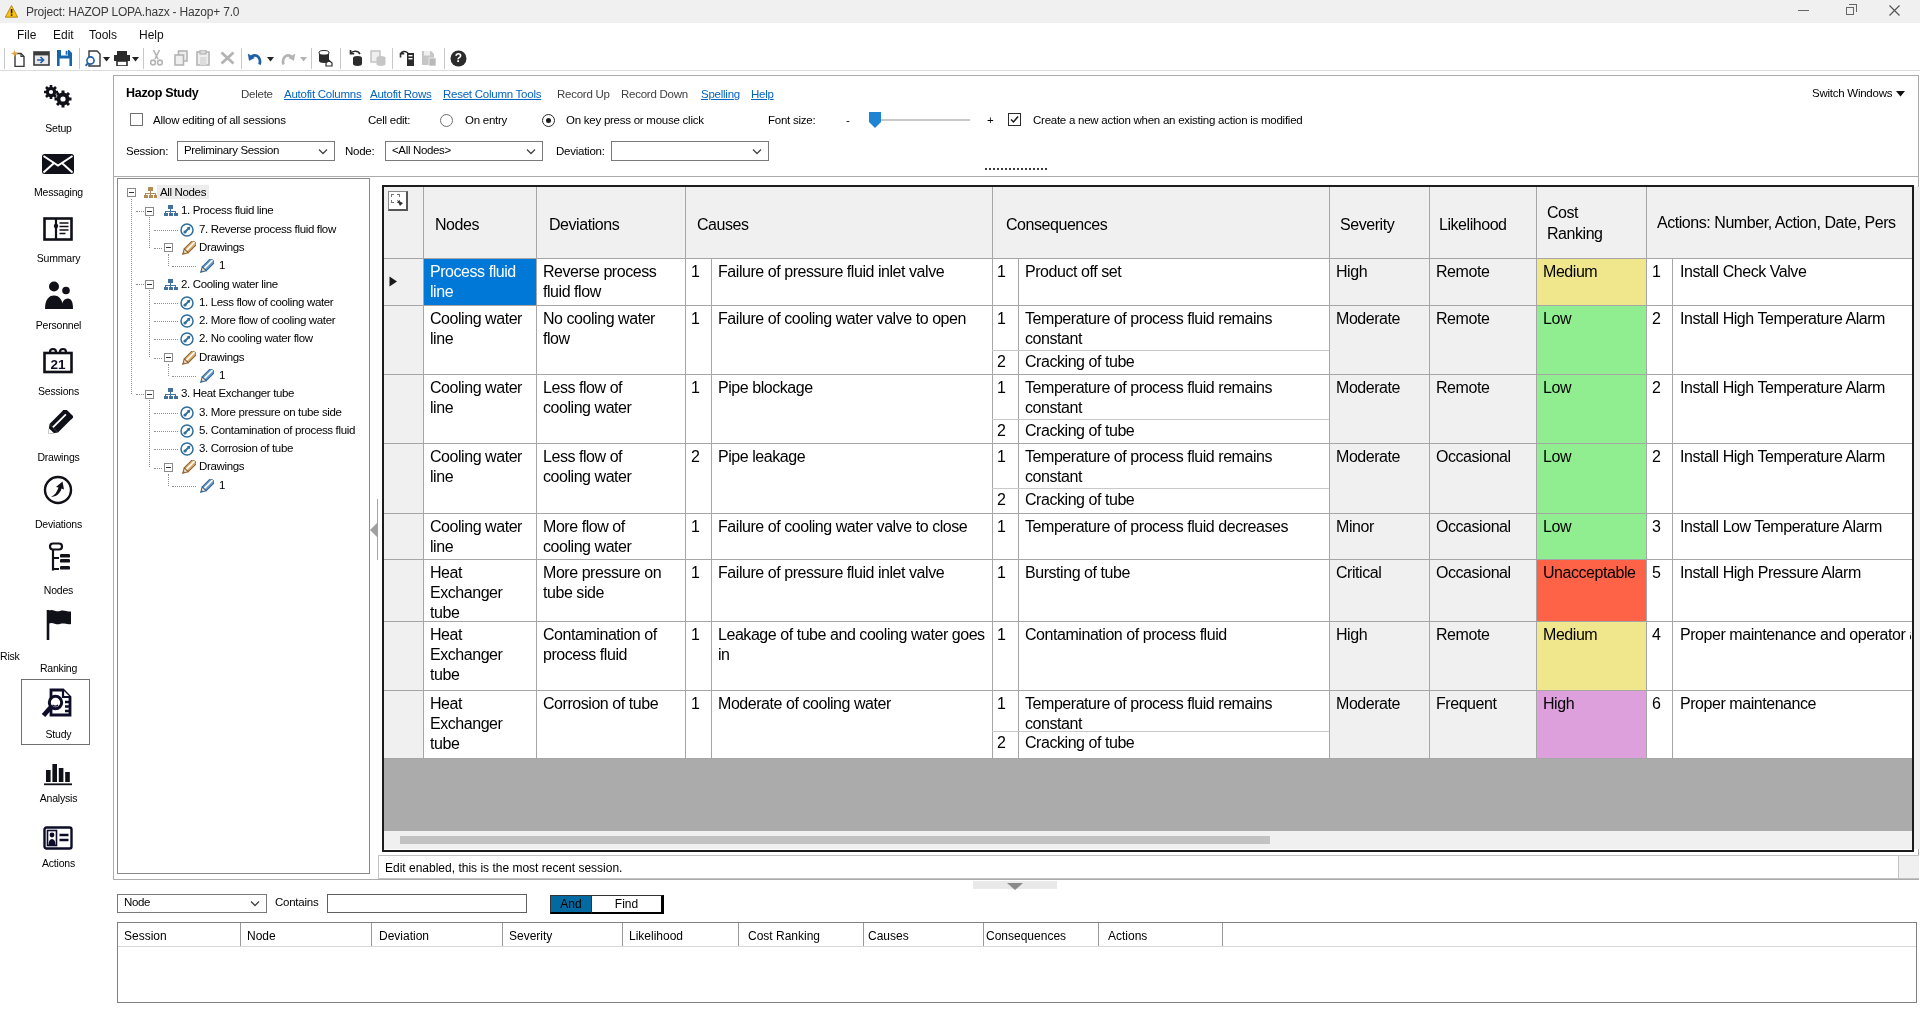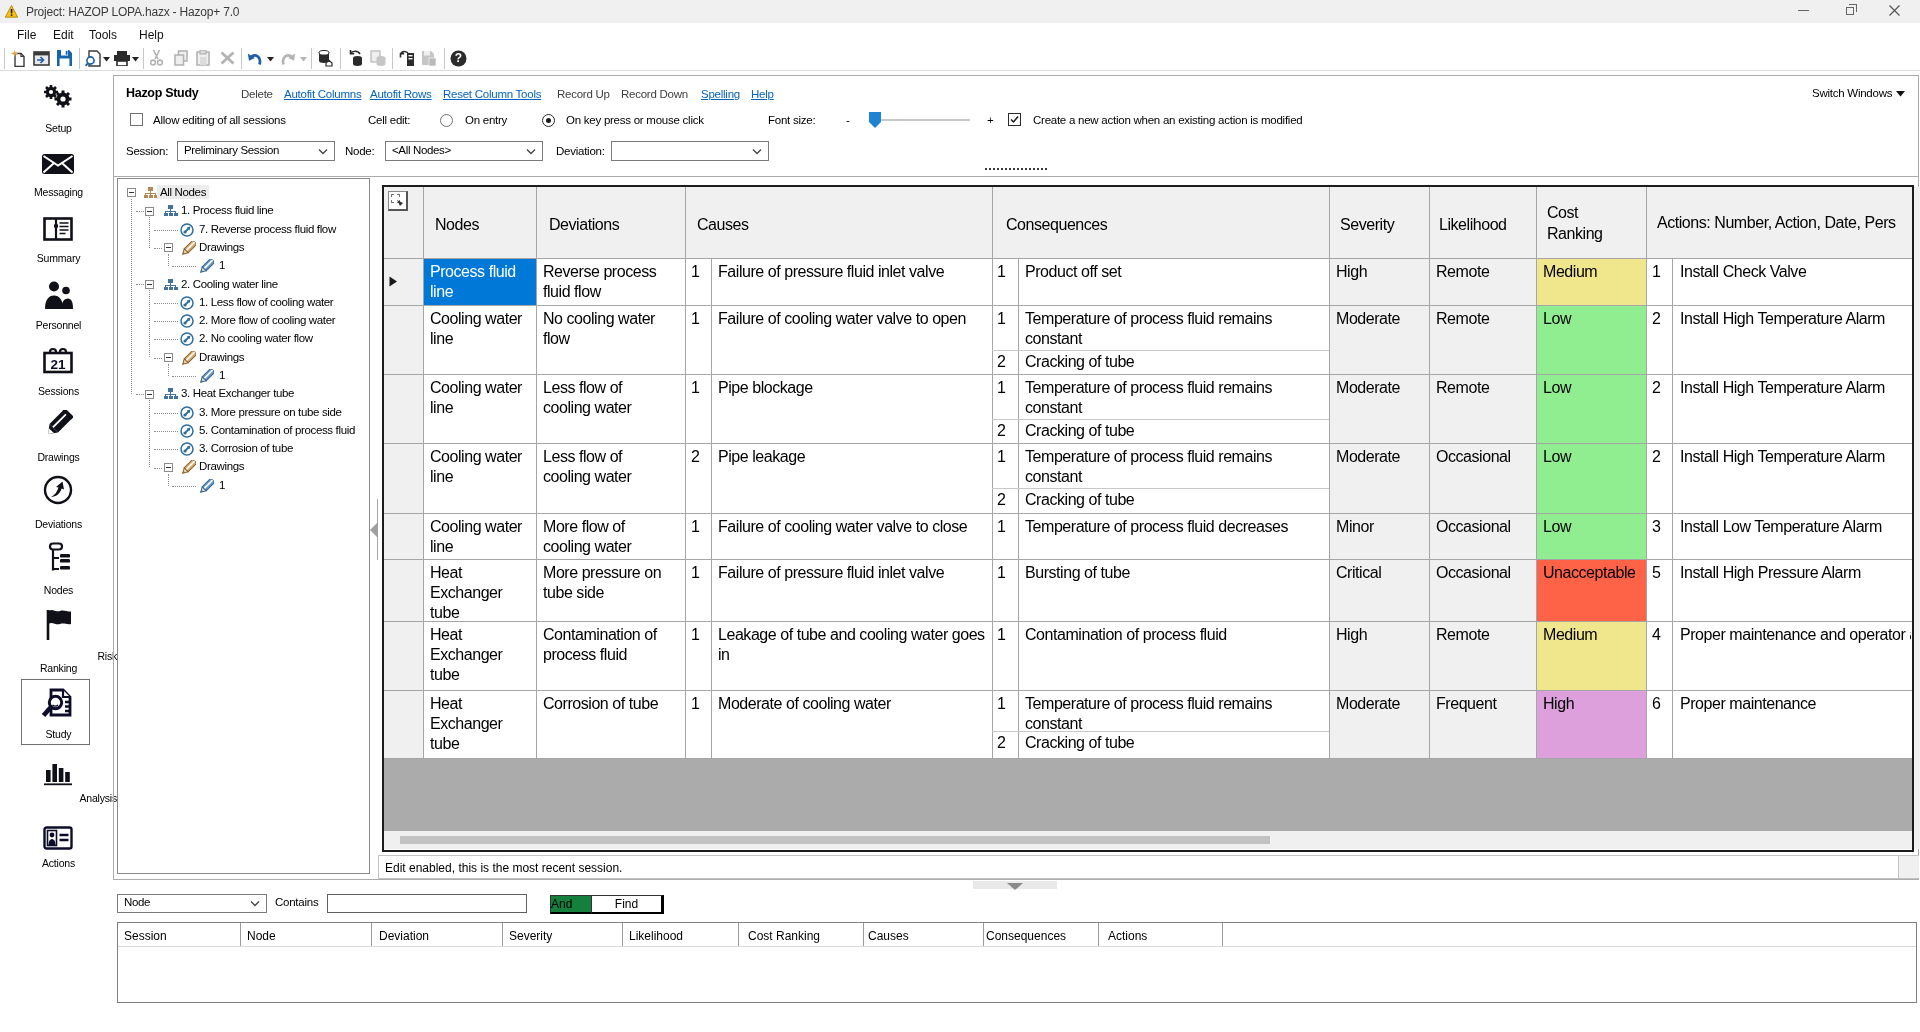--- a/index.html
+++ b/index.html
@@ -271,21 +271,21 @@
       </g>
     </svg>
   </div>
 <div class="a" style="left:0;top:584px;width:117px;text-align:center;font-size:10.5px;letter-spacing:-0.2px;color:#000">Nodes</div>
 <div class="a" style="left:44px;top:608px">
     <svg width="28" height="32" viewBox="0 0 28 32">
 <path d="M4 2 v30" stroke="#101018" stroke-width="2.6"></path>
 <path d="M5 2.5 C9 0.5 12 4.5 16 3 C20 1.5 23 4 27 3.5 L27 16 C23 17 20 14.5 16 16 C12 17.5 9 13.5 5 15.5 z" fill="#101018"></path>
     </svg>
   </div>
-<div class="a" style="left:0;top:650px;width:117px;text-align:right;font-size:10.5px;letter-spacing:-0.2px;color:#000">Risk</div>
+<div class="a" style="left:0;top:650px;width:117px;text-align:left;font-size:10.5px;letter-spacing:-0.2px;color:#000">Risk</div>
 <div class="a" style="left:0;top:662px;width:117px;text-align:center;font-size:10.5px;letter-spacing:-0.2px;color:#000">Ranking</div>
 <div class="a" style="left:41px;top:688px">
     <svg width="34" height="32" viewBox="0 0 34 32">
 <path d="M10 2 h12 l7 7 v18 h-19 z" fill="#fff" stroke="#0d0d2a" stroke-width="2.8"></path>
 <path d="M22 2 v7 h7" fill="#fff" stroke="#0d0d2a" stroke-width="2.2"></path>
 <path d="M24 14 h4 M24 18.5 h4 M24 23 h4" stroke="#0d0d2a" stroke-width="2.4"></path>
 <circle cx="14.5" cy="14.5" r="6.2" fill="#fff" stroke="#0d0d2a" stroke-width="3"></circle>
 <path d="M10 19 L2.5 27.5" stroke="#0d0d2a" stroke-width="4.6"></path>
 <path d="M11.5 17 c1.5 1.5 4 1.5 5.5 0" fill="none" stroke="#0d0d2a" stroke-width="1.4"></path>
     </svg>
@@ -295,21 +295,21 @@
     <svg width="30" height="26" viewBox="0 0 30 26">
 <g fill="#101018">
 <rect x="3" y="10" width="4.6" height="12"></rect>
         <rect x="9.4" y="4" width="4.6" height="18"></rect>
 <rect x="15.8" y="8" width="4.6" height="14"></rect>
         <rect x="22.2" y="12" width="4.6" height="10"></rect>
       </g>
 <rect x="1" y="23.4" width="28" height="1.8" fill="#101018"></rect>
     </svg>
   </div>
-<div class="a" style="left:0;top:792px;width:117px;text-align:right;font-size:10.5px;letter-spacing:-0.2px;color:#000">Analysis</div>
+<div class="a" style="left:0;top:792px;width:117px;text-align:center;font-size:10.5px;letter-spacing:-0.2px;color:#000">Analysis</div>
 <div class="a" style="left:43px;top:826px">
     <svg width="30" height="24" viewBox="0 0 30 24">
 <rect x="1.5" y="1.5" width="27" height="21" rx="2" fill="#fff" stroke="#0d0d2a" stroke-width="2.4"></rect>
 <rect x="4.5" y="4.5" width="9" height="15" fill="#fff" stroke="#0d0d2a" stroke-width="1.6"></rect>
 <circle cx="9" cy="9" r="2.4" fill="#0d0d2a"></circle>
       <path d="M5.5 19 c0-4 1.5-6 3.5-6 s3.5 2 3.5 6 z" fill="#0d0d2a"></path>
 <path d="M16.5 9 h9 M16.5 14 h9" stroke="#0d0d2a" stroke-width="2.6"></path>
     </svg>
   </div>
 <div class="a" style="left:0;top:857px;width:117px;text-align:center;font-size:10.5px;letter-spacing:-0.2px;color:#000">Actions</div>
@@ -760,21 +760,21 @@
 
 <div class="a" style="left:117px;top:894px;width:150px;height:19px;border:1px solid #7a7a7a;background:#fff">
     <div class="a" style="left:6px;top:1px;font-size:11.5px;letter-spacing:-0.35px;color:#000;white-space:nowrap">Node</div>
     <svg class="a" style="right:6px;top:6px" width="10" height="6" viewBox="0 0 10 6">
       <path d="M1 0.5 L5 4.5 L9 0.5" fill="none" stroke="#444" stroke-width="1.3"></path>
     </svg>
   </div>
 
 <div class="a" style="left:275px;top:896px;font-size:11.5px;letter-spacing:-0.25px;color:#000">Contains</div>
 <div class="a" style="left:327px;top:894px;width:200px;height:19px;border:1px solid #5f5f5f;background:#fff"></div>
-<div class="a" style="left:550px;top:895px;width:44px;height:19px;background:#15803d;border:1px solid #333;border-right:3px solid #000;border-bottom:2px solid #000;font-size:12px;line-height:17px">And</div>
+<div class="a" style="left:550px;top:895px;width:44px;height:19px;background:#0369a1;border:1px solid #333;border-right:3px solid #000;border-bottom:2px solid #000;font-size:12px;text-align:center;line-height:17px">And</div>
 <div class="a" style="left:591px;top:895px;width:73px;height:19px;background:#fff;border:1px solid #333;border-right:3px solid #000;border-bottom:2px solid #000;font-size:12px;text-align:center;line-height:17px">Find</div>
 
 <div class="a" style="left:117px;top:922px;width:1800px;height:81px;border:1px solid #808080;background:#fff"></div>
 <div class="a" style="left:118px;top:946px;width:1798px;height:1px;background:#d9d9d9"></div>
 <div class="a" style="left:124px;top:929px;font-size:12px;color:#000">Session</div>
 <div class="a" style="left:247px;top:929px;font-size:12px;color:#000">Node</div>
 <div class="a" style="left:379px;top:929px;font-size:12px;color:#000">Deviation</div>
 <div class="a" style="left:509px;top:929px;font-size:12px;color:#000">Severity</div>
 <div class="a" style="left:629px;top:929px;font-size:12px;color:#000">Likelihood</div>
 <div class="a" style="left:748px;top:929px;font-size:12px;color:#000">Cost Ranking</div>

